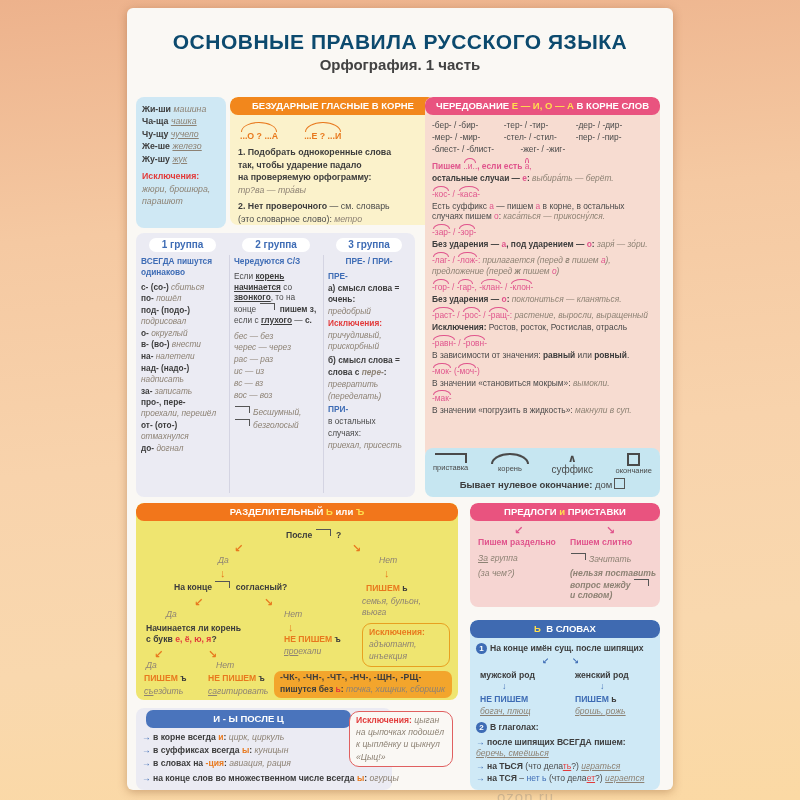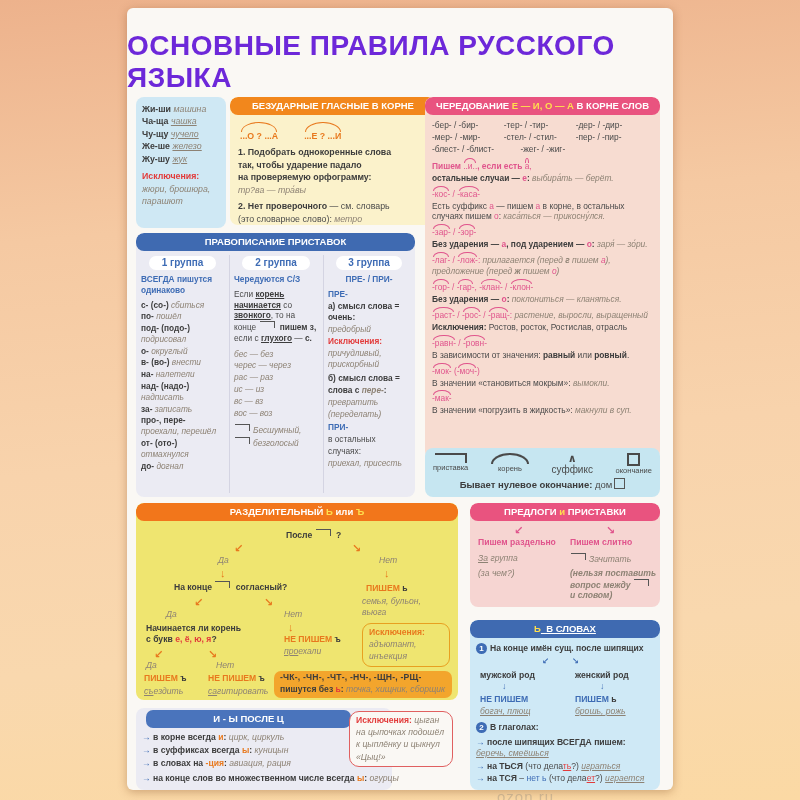--- a/index.html
+++ b/index.html
@@ -7,21 +7,21 @@
     width:800px;height:800px;overflow:hidden;
     font-family:"Liberation Sans","DejaVu Sans",sans-serif;
     background:linear-gradient(175deg,#edb28c 0%,#f5c9a2 28%,#f8d3ac 55%,#f9d8ae 78%,#fbd9a4 100%);
     position:relative;
   }
   .poster{
     position:absolute;left:127px;top:8px;width:546px;height:782px;
     background:#faf8f4;border-radius:6px;
     box-shadow:0 2px 10px rgba(120,60,20,.35);
   }
-  .ttl{margin-top:22px;font-size:28px;font-weight:bold;color:#6d28d9;letter-spacing:.5px;}
+  .ttl{margin-top:22px;text-align:center;font-size:21px;font-weight:bold;color:#0c4a6e;letter-spacing:.5px;}
   .sub{margin-top:2px;text-align:center;font-size:15px;font-weight:bold;color:#424242;}
   .card{position:absolute;border-radius:8px;overflow:hidden;}
   .hdr{height:18px;line-height:18px;text-align:center;color:#fff;font-weight:bold;font-size:9.5px;border-radius:8px;}
   .body{font-size:8.8px;color:#4a4a4a;line-height:1.3;}
   .ln{margin:0 0 1px 0;}
   .b{font-weight:bold;color:#3c3c3c;}
   .i{font-style:italic;color:#8d8274;}
   .pk{color:#e0548c;}
   .bl{color:#3e6cb5;}
   .or{color:#e8791e;}
@@ -109,23 +109,20 @@
       <div class="ln" style="margin-top:5px;"><span class="pk arc">-равн-</span><span class="pk"> / </span><span class="pk arc">-ровн-</span></div>
       <div class="ln"><span>В зависимости от значения: </span><span class="b">равный</span><span> или </span><span class="b">ровный</span><span>.</span></div>
       <div class="ln" style="margin-top:5px;"><span class="pk arc">-мок-</span><span class="pk"> (</span><span class="pk arc">-моч-</span><span class="pk">)</span></div>
       <div class="ln"><span>В значении «становиться мокрым»: </span><span class="i">вымокли.</span></div>
       <div class="ln" style="margin-top:5px;"><span class="pk arc">-мак-</span></div>
       <div class="ln"><span>В значении «погрузить в жидкость»: </span><span class="i">макнули в суп.</span></div>
     </div>
   </div>
 
   <div class="card" style="left:9px;top:225px;width:279px;height:264px;background:#ebebf3;">
-    <div class="hdr" style="background:#3f6ab1;">
-      <span>ПРАВОПИСАНИЕ ПРИСТАВОК</span>
-    </div>
     <div class="colsep" style="left:93px;"></div>
     <div class="colsep" style="left:187px;"></div>
     <div style="display:flex;">
       <div class="body" style="width:93px;padding:0 5px;box-sizing:border-box;font-size:8.3px;">
         <div class="pill">1 группа</div>
         <div class="ln"><span class="bl b">ВСЕГДА пишутся одинаково</span></div>
         <div style="margin-top:4px;"></div>
         <div class="ln"><span class="b">с- (со-) </span><span class="i">сбиться</span></div>
         <div class="ln"><span class="b">по- </span><span class="i">пошёл</span></div>
         <div class="ln"><span class="b">под- (подо-) </span><span class="i">подрисовал</span></div>
@@ -257,21 +254,21 @@
       <span class="abs" style="left:100px;top:16px;"><span class="pk b">Пишем слитно</span></span>
       <span class="abs" style="left:100px;top:32px;"><span class="sympref"></span><span class="i">Зачитать</span></span>
       <span class="abs" style="left:100px;top:47px;"><span class="i b">(нельзя поставить</span></span>
       <span class="abs" style="left:100px;top:58px;"><span class="i b">вопрос между </span><span class="sympref"></span></span>
       <span class="abs" style="left:100px;top:69px;"><span class="i b">и словом)</span></span>
     </div>
   </div>
 
   <div class="card" style="left:343px;top:612px;width:190px;height:170px;background:#cfe9f6;">
     <div class="hdr" style="background:#3f6ab1;">
-      <span class="yl">Ь</span><span style="white-space:pre;text-decoration:underline;">  В СЛОВАХ</span>
+      <span class="yl">Ь</span><span style="white-space:pre;">  В СЛОВАХ</span>
     </div>
     <div class="body" style="position:relative;height:152px;font-size:8.6px;">
       <span class="abs" style="left:6px;top:5px;"><span class="numc">1</span><span><span class="b">На конце имён сущ. после шипящих</span></span></span>
       <span class="abs ba" style="left:72px;top:18px;">↙</span>
       <span class="abs ba" style="left:102px;top:18px;">↘</span>
       <span class="abs" style="left:10px;top:32px;"><span class="b">мужской род</span></span>
       <span class="abs ba" style="left:32px;top:43px;">↓</span>
       <span class="abs" style="left:10px;top:56px;"><span class="bl b">НЕ ПИШЕМ</span></span>
       <span class="abs" style="left:10px;top:68px;"><span class="i u">богач, плющ</span></span>
       <span class="abs" style="left:105px;top:32px;"><span class="b">женский род</span></span>

